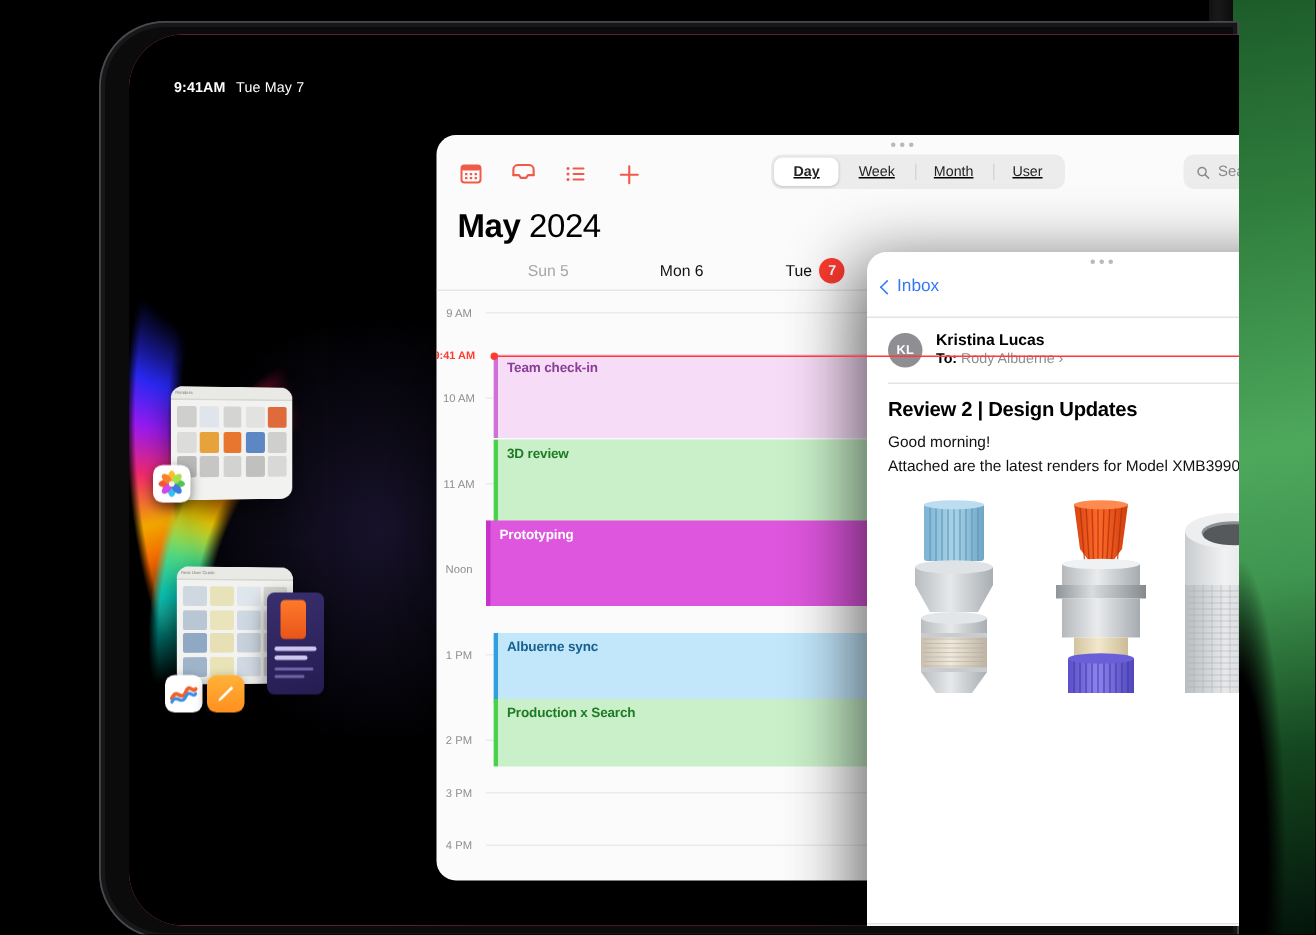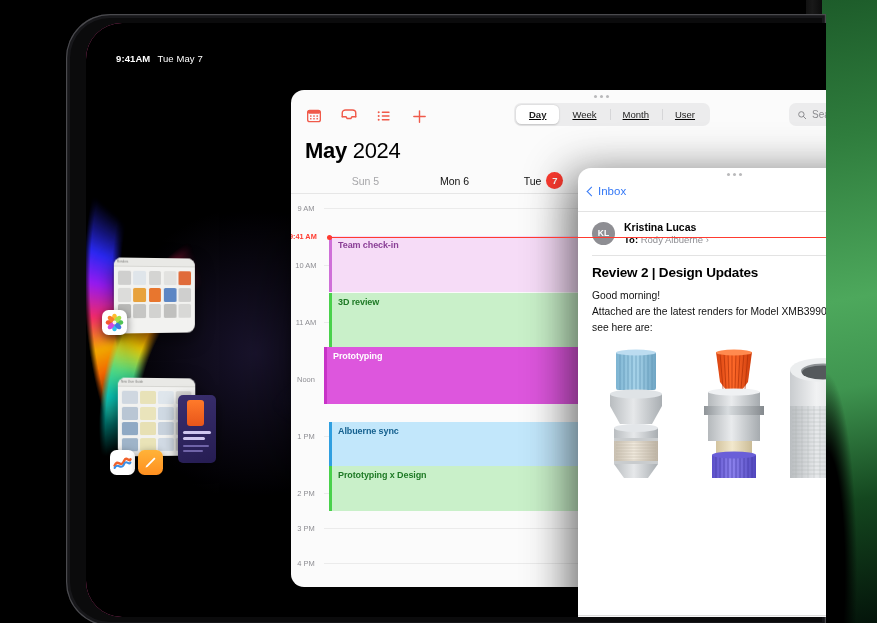--- a/index.html
+++ b/index.html
@@ -465,21 +465,21 @@
             <span class="etitle">Prototyping</span>
           </div>
 
           <div class="event" style="top:228px; height:47px; background:#c2e7fb; color:#15618f;">
             <span class="ebar" style="background:#2f9fe0;"></span>
             <span class="etitle">Albuerne sync</span>
           </div>
 
           <div class="event" style="top:272px; height:45px; background:#c9f0c9; color:#1f7a26;">
             <span class="ebar" style="background:#49d14b;"></span>
-            <span class="etitle">Prototyping x Design</span>
+            <span class="etitle">Production x Search</span>
           </div>
 
           <div class="nowline" style="top:43px;">
             <span class="nowlabel">9:41 AM</span>
             <span class="nowdot"></span>
             <span class="nowbar"></span>
           </div>
         </div>
       </div>
 
@@ -510,21 +510,20 @@
             </div>
           </div>
         </div>
         <div class="mail-sep" style="margin:0 0 0 14px;"></div>
 
         <div class="mail-subject">Review 2 | Design Updates</div>
 
         <div class="mail-body">
           <div>Good morning!</div>
           <div style="white-space:nowrap; overflow:hidden;">Attached are the latest renders for Model XMB3990. The r</div>
-          <div>see here are:</div>
         </div>
 
         <div class="renders">
 
           <div style="position:relative;width:88px;height:130px;">
             <svg width="88" height="130" viewBox="0 0 88 130">
               <defs>
                 <linearGradient id="blueRib" x1="0" x2="1">
                   <stop offset="0" stop-color="#7db4d2"></stop>
                     <stop offset=".5" stop-color="#a8d4ea"></stop>

